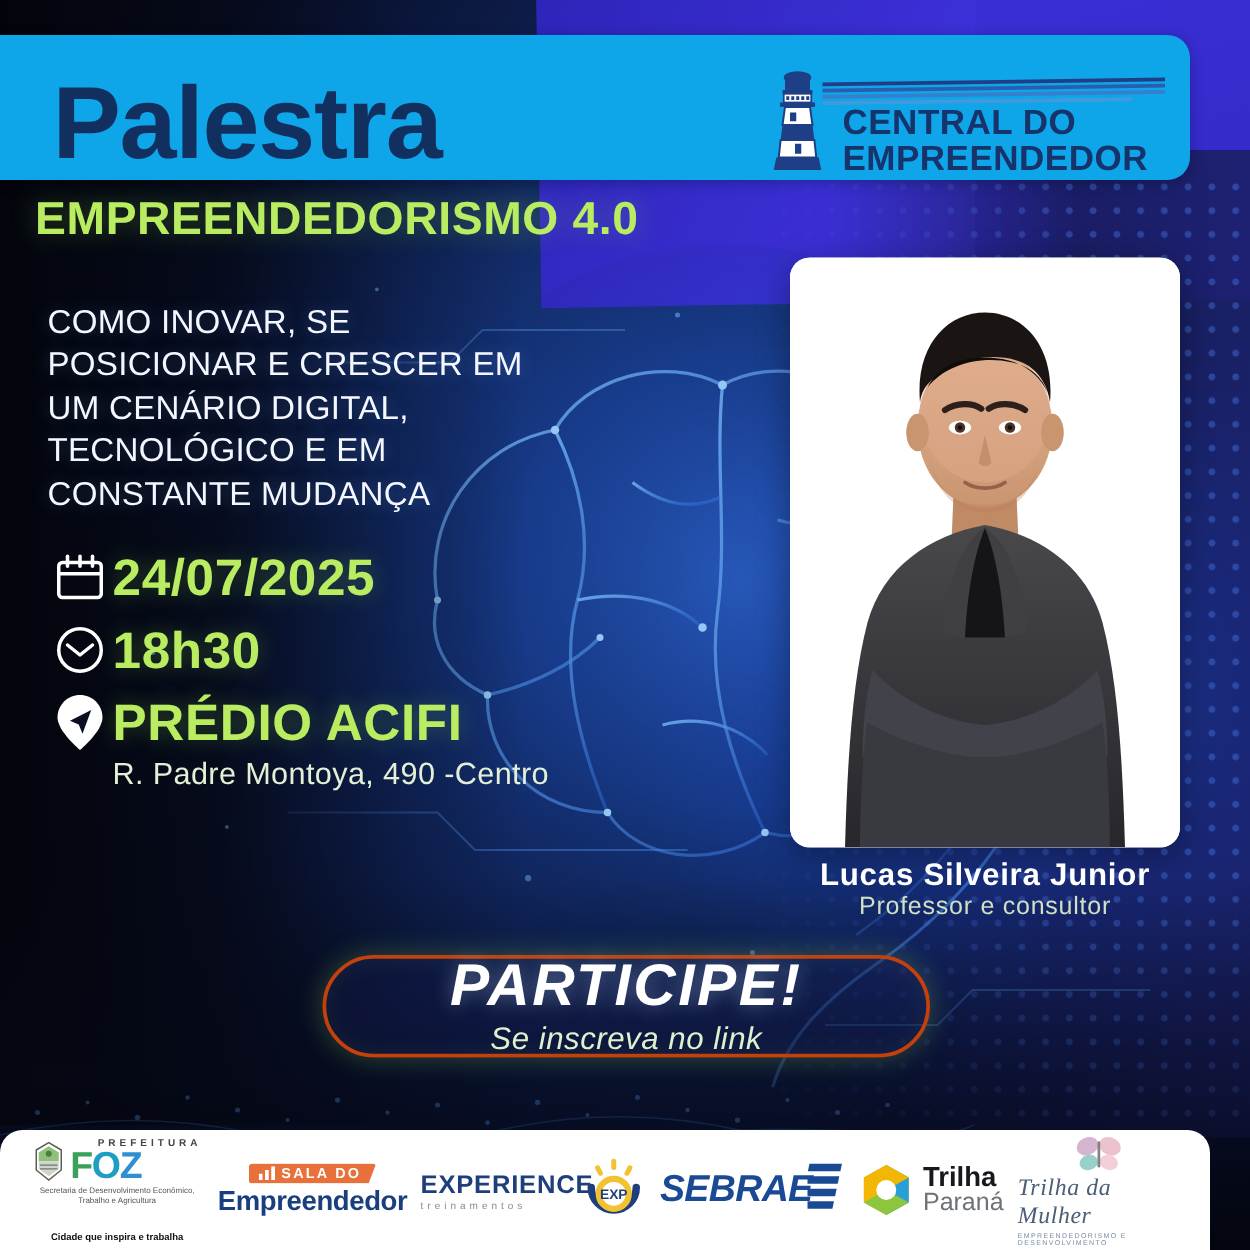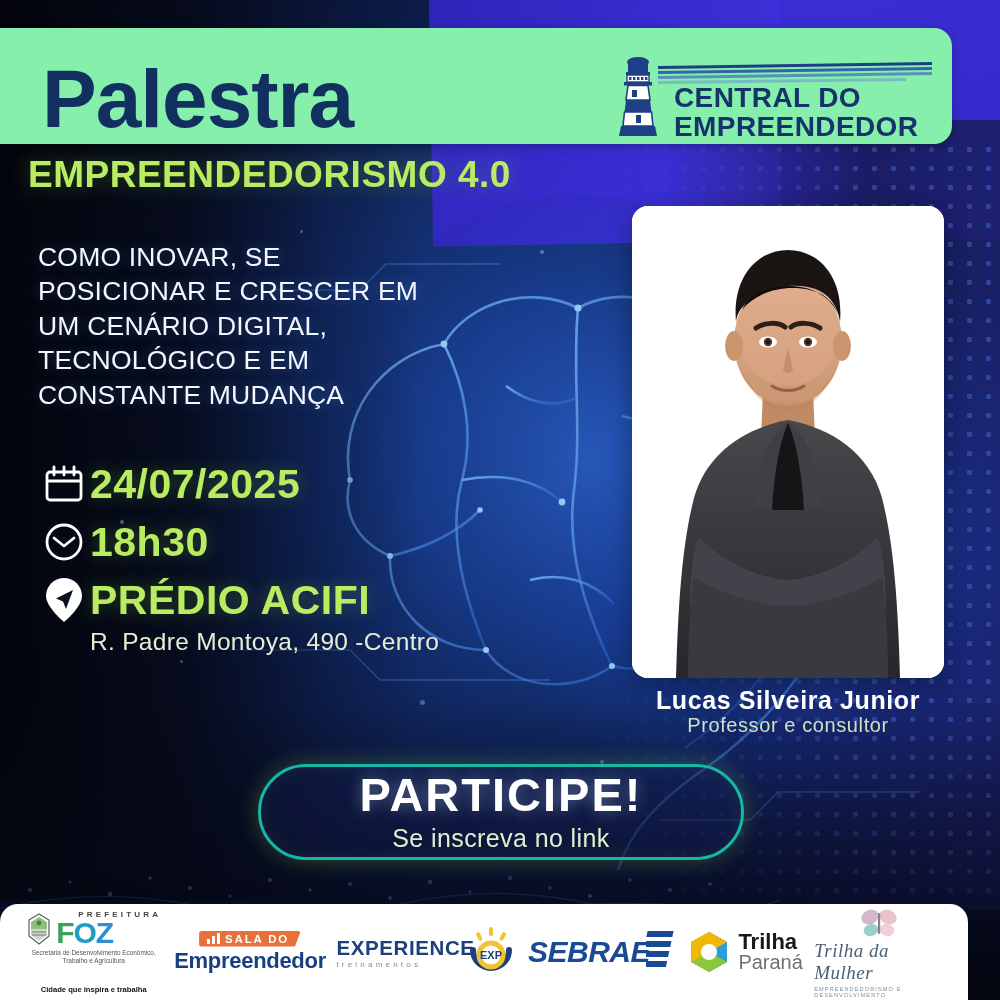--- a/index.html
+++ b/index.html
@@ -63,21 +63,21 @@
   .wave-bottom{
     position:absolute; left:0; bottom:80px; width:780px; height:150px; opacity:.5;
   }
 
   
   .particle{ position:absolute; border-radius:50%; background:#6fb6ff; }
 
   
   .header-bar{
     position:absolute; left:0; top:28px; width:952px; height:116px;
-    background:#86efac;
+    background:#0ea5e9;
     border-radius:0 18px 18px 0;
     box-shadow:0 2px 10px rgba(0,0,0,.25);
   }
   .title-palestra{
     position:absolute; left:42px; top:30px;
     font-size:82px; font-weight:bold; letter-spacing:-1px;
     color:#12305f; line-height:1;
   }
 
   
@@ -101,21 +101,21 @@
   
   .description{
     position:absolute; left:38px; top:240px; width:430px;
     font-size:26.5px; line-height:1.3; letter-spacing:.2px;
     color:#f4f7ff; font-weight:400;
     text-shadow:0 0 14px rgba(120,180,255,.3);
   }
   .description div{ white-space:nowrap; }
 
   
-  .info{ position:absolute; left:38px; top:458px; width:540px; }
+  .info{ position:absolute; left:38px; top:436px; width:540px; }
   .info-row{ display:flex; align-items:center; margin-bottom:6px; }
   .info-ico{ width:52px; height:52px; flex:0 0 52px; display:flex; align-items:center; justify-content:center; }
   .info-txt{
     font-size:41px; font-weight:bold; color:#b9ec61; letter-spacing:.5px;
     text-shadow:0 0 18px rgba(150,230,80,.3);
   }
   .info-sub{
     margin-left:52px; margin-top:-4px;
     font-size:24.5px; color:#e3efd6; letter-spacing:.3px; font-weight:400;
   }
@@ -132,25 +132,25 @@
     position:absolute; left:632px; top:686px; width:312px;
     text-align:center; color:#fff; font-size:25px; font-weight:bold; letter-spacing:.6px;
   }
   .speaker-role{
     position:absolute; left:632px; top:714px; width:312px;
     text-align:center; color:#cfe0c4; font-size:20px; letter-spacing:.6px;
   }
 
   
   .cta{
-    position:absolute; left:258px; top:764px; width:486px; height:96px;
-    border:3px solid #14b8a6; border-radius:48px;
+    position:absolute; left:258px; top:764px; width:486px; height:82px;
+    border:3px solid #c2410c; border-radius:48px;
     background:rgba(24,32,92,.28);
     box-shadow:0 0 22px rgba(150,230,80,.28), inset 0 0 22px rgba(150,230,80,.07);
-    display:flex; flex-direction:column; align-items:center; justify-content:center;
+    display:flex; flex-direction:column; align-items:center; justify-content:center;font-style:italic;
   }
   .cta-main{
     font-size:47px; font-weight:bold; color:#ffffff; letter-spacing:2px; line-height:1;
     text-shadow:0 0 16px rgba(200,230,255,.4);
   }
   .cta-sub{ margin-top:6px; font-size:25px; color:#dff0cf; letter-spacing:.4px; }
 
   
   .footer{
     position:absolute; left:0; bottom:0; width:968px; height:96px;

